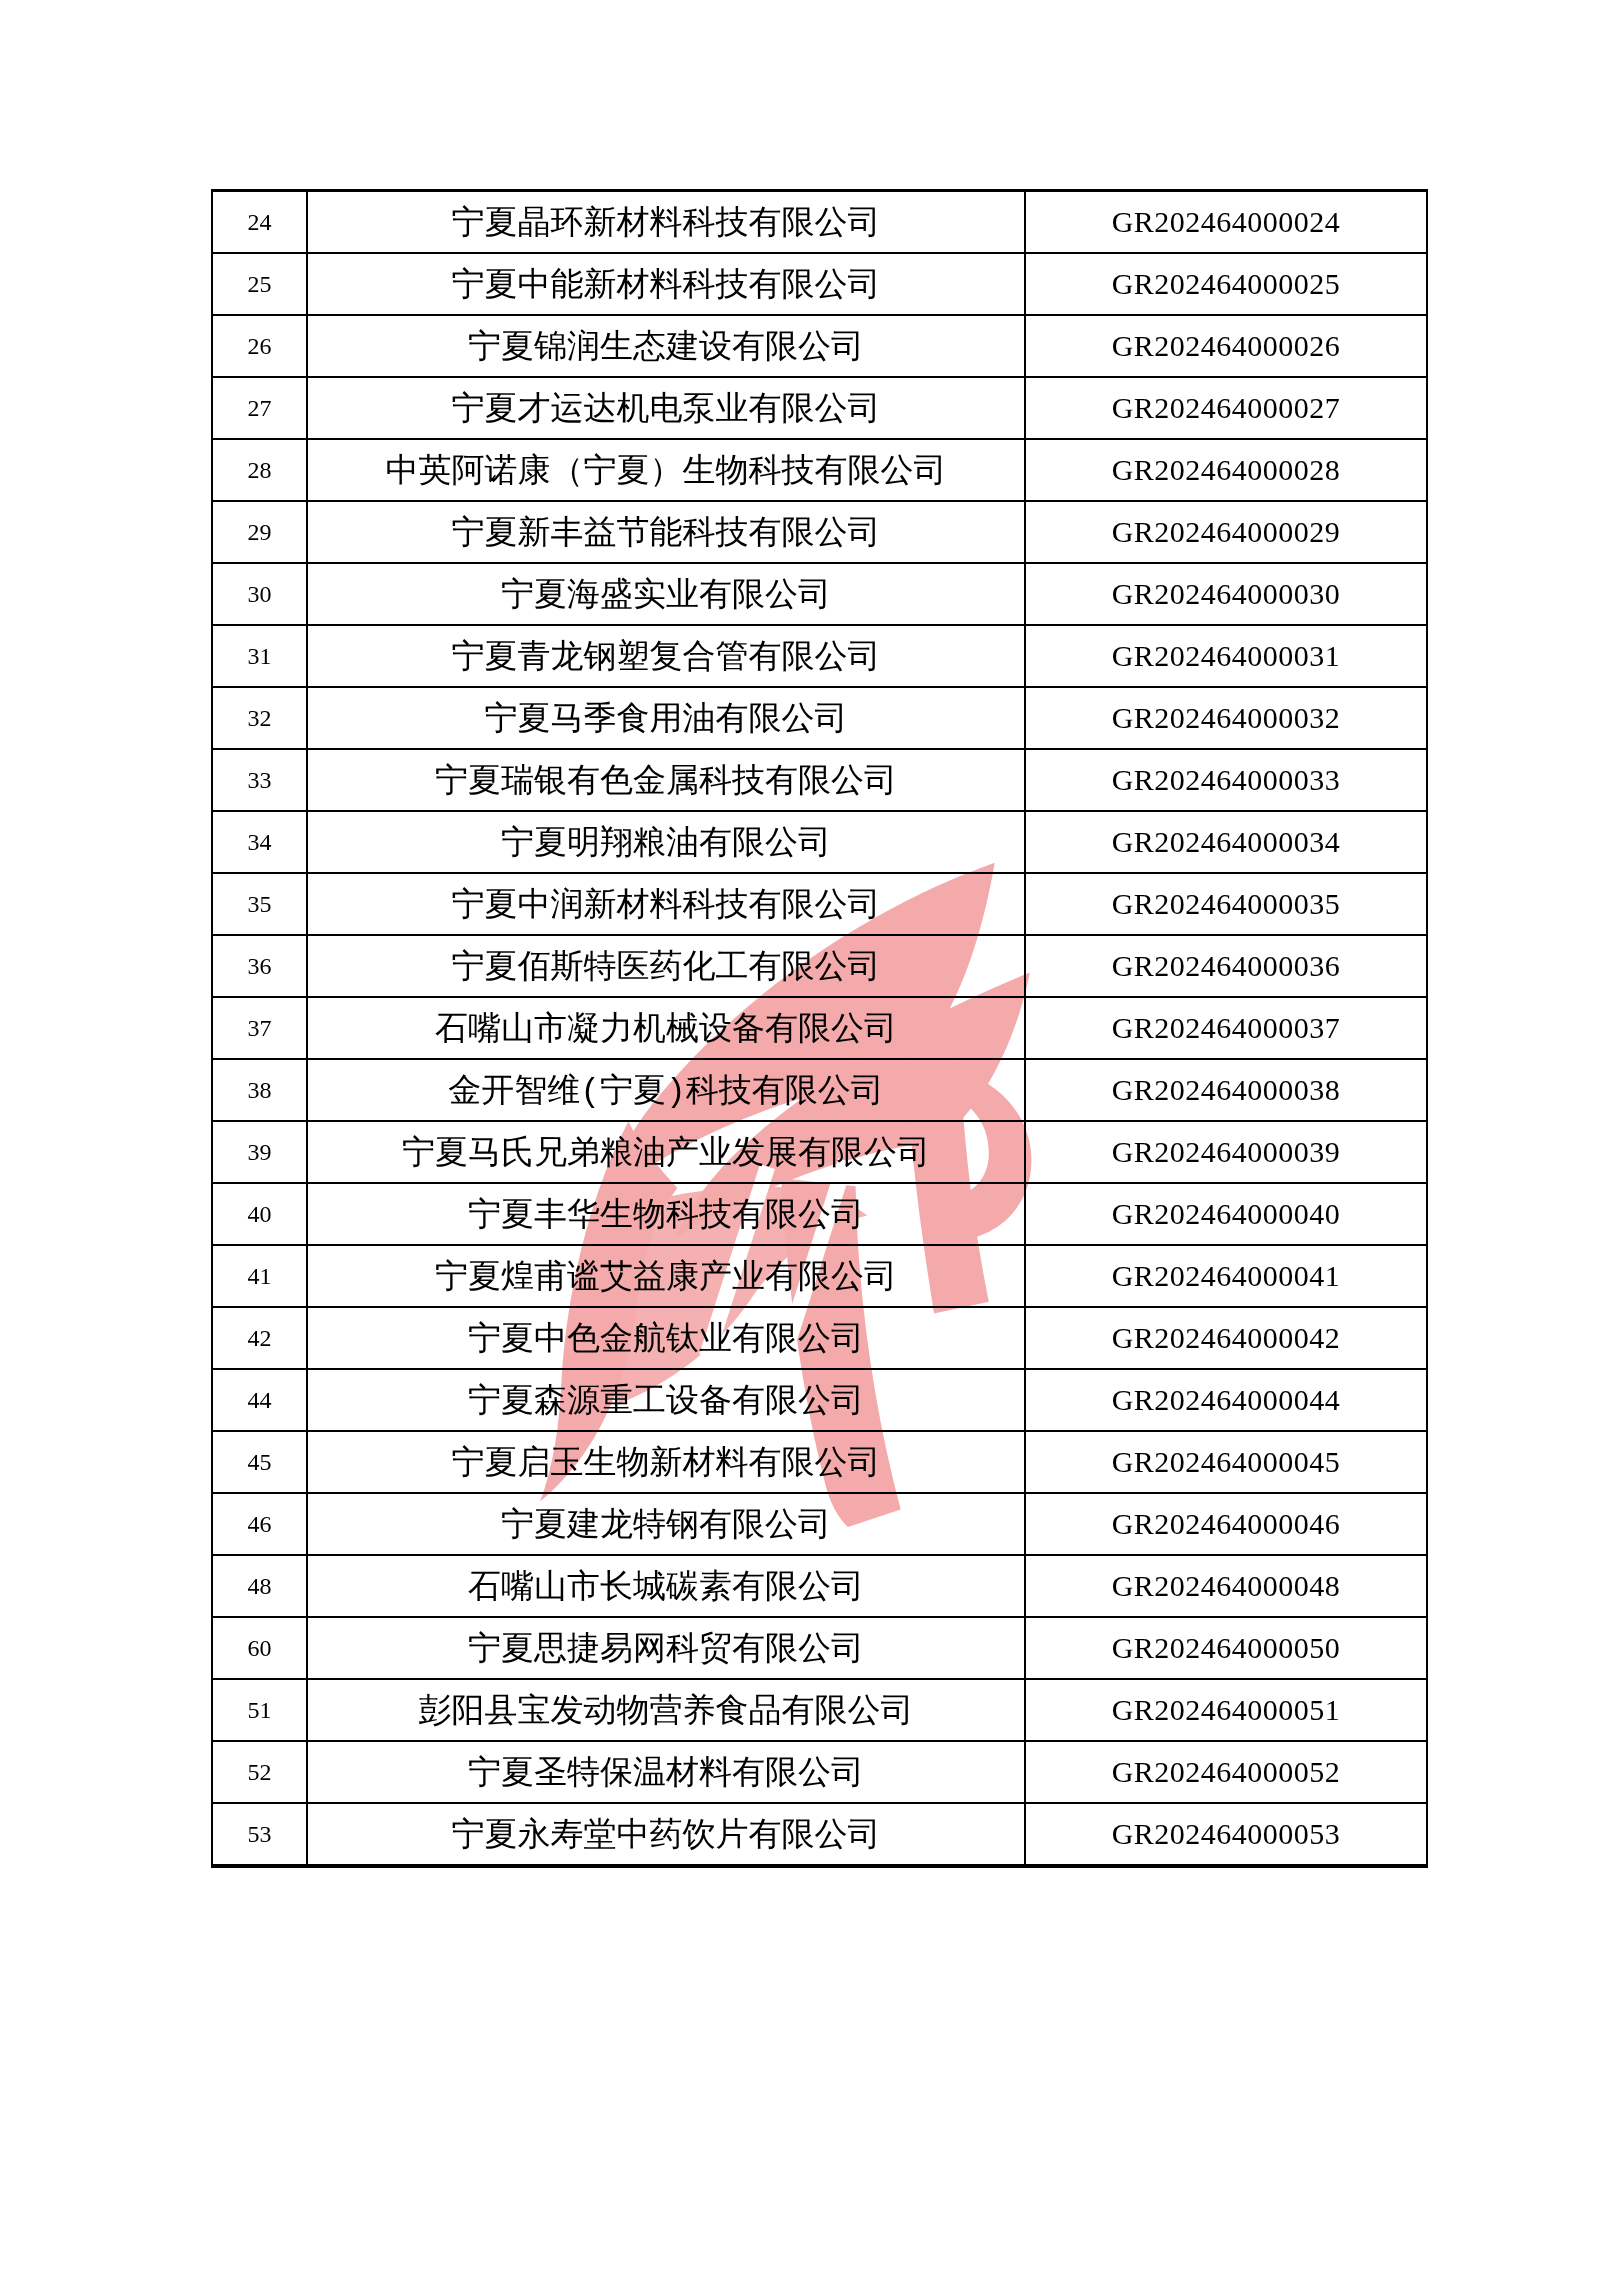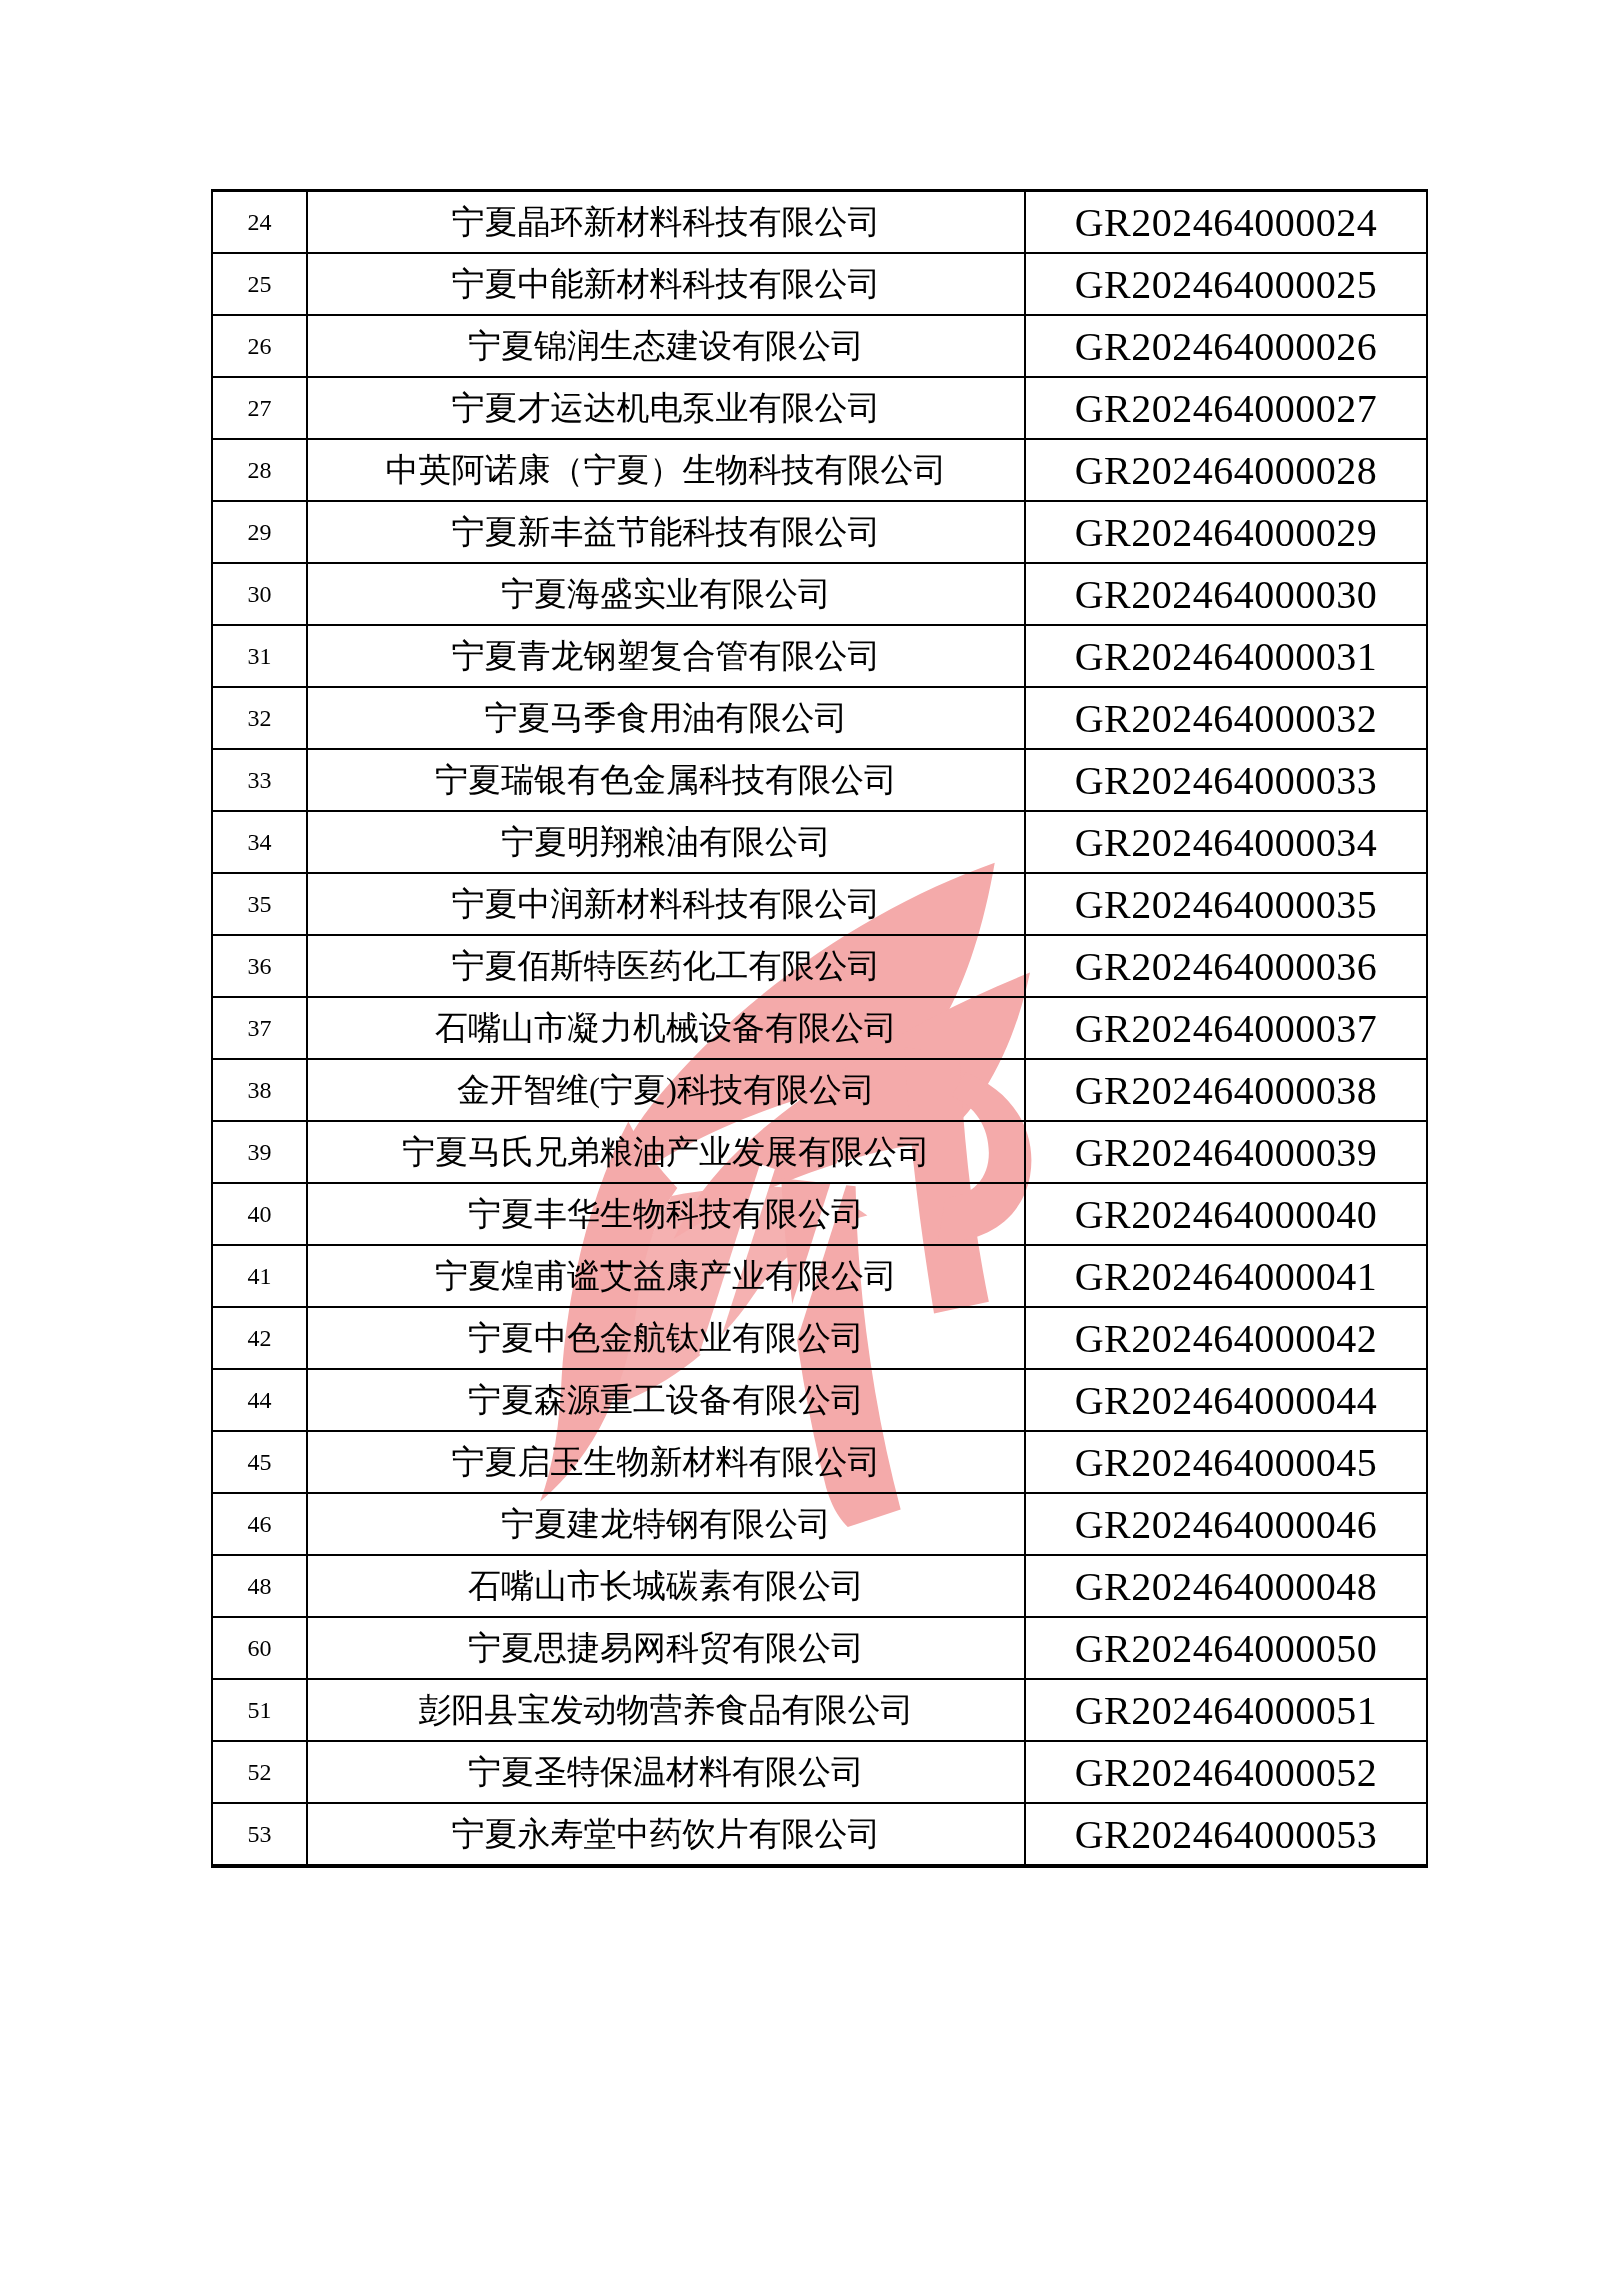--- a/index.html
+++ b/index.html
@@ -41,22 +41,22 @@
     border: 2.9px solid var(--border-color);
     height: 60px;
     padding: 0;
     text-align: center;
     vertical-align: middle;
     white-space: nowrap;
     overflow: hidden;
     color: #000;
   }
   td.cell-index { font-size: 24px; }
-  td.cell-name  { font-size: 33px; }
-  td.cell-code  { font-size: 40px; letter-spacing: 0.5px; }
+  td.cell-name  { font-size: 33px; font-family: Liberation Mono, monospace; }
+  td.cell-code  { font-size: 30px; letter-spacing: 0.5px; }
 </style>
 </head>
 <body>
 
 <svg class="watermark" viewBox="0 0 520 690" aria-hidden="true">
   <g fill="currentColor">
 
     <path d="M470,8 C345,52 210,142 120,255 C98,283 80,316 68,352 C165,278 282,238 370,228 C418,188 452,112 470,8 Z"></path>
 
     <path d="M506,120 C410,158 295,222 210,300 C182,327 158,358 142,392 C238,332 342,300 412,292 C456,260 490,196 506,120 Z"></path>

